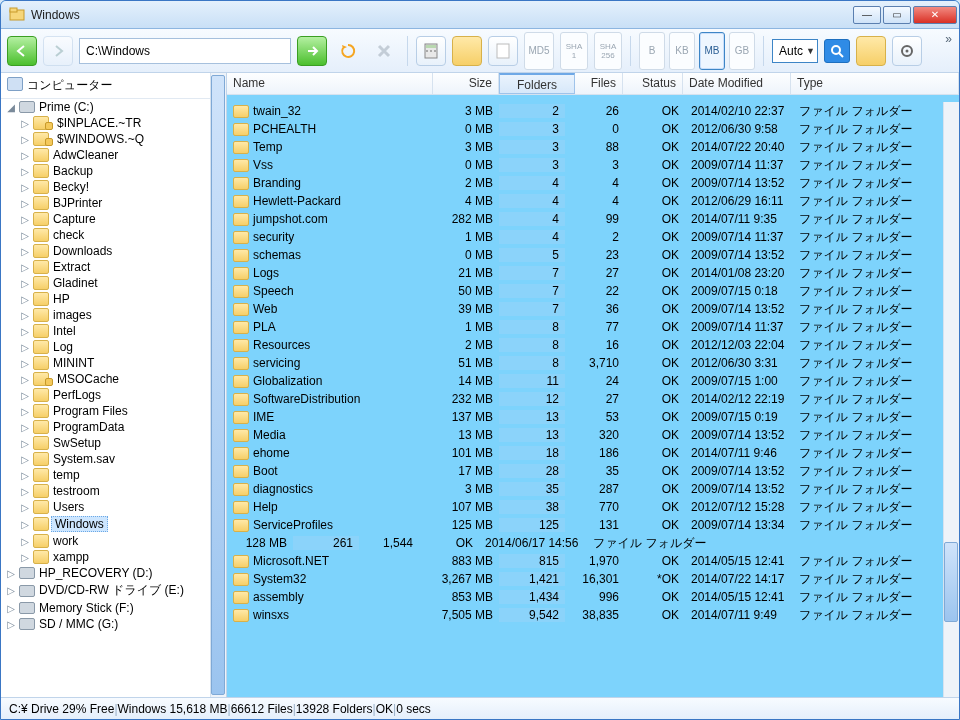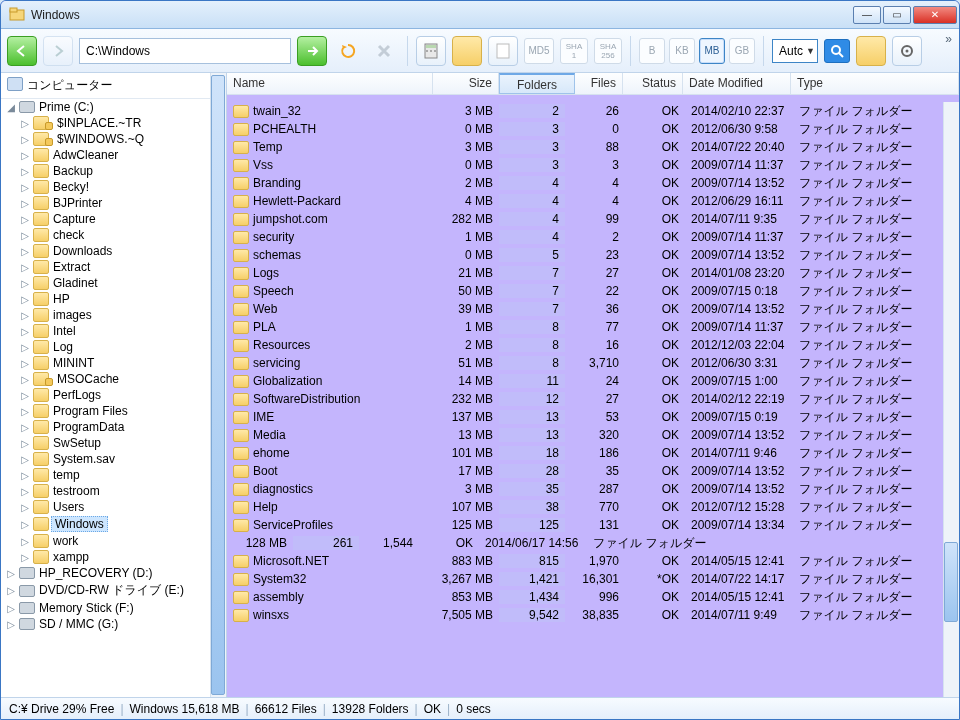--- a/index.html
+++ b/index.html
@@ -1,31 +1,31 @@
 <!DOCTYPE html>
 <html><head>
 <meta charset="utf-8">
 <style>
 * { box-sizing: border-box; margin: 0; padding: 0; font-family: "Segoe UI", Tahoma, sans-serif; font-size: 12px; }
 html, body { width: 960px; height: 720px; overflow: hidden; background: #d6e8f8; }
-.window { width: 960px; height: 720px; border: 1px solid #3a76c4; background: #c4b5fd; display: flex; flex-direction: column; border-radius: 6px 6px 0 0; overflow: hidden;}
+.window { width: 960px; height: 720px; border: 1px solid #3a76c4; background: #7dd3fc; display: flex; flex-direction: column; border-radius: 6px 6px 0 0; overflow: hidden;}
 .titlebar { height: 28px; background: linear-gradient(#e4f0fc, #c9e0f6); display: flex; align-items: center; padding: 0 2px 0 8px; border-bottom: 1px solid #8db6e0;}
 .titlebar .icon { width:16px; height:16px; margin-right:6px; }
 .titlebar .title { flex:1; color:#1a1a1a; font-size:12px; }
 .win-btns { display:flex; gap:2px; }
 .wbtn { width:28px; height:18px; border:1px solid #5a7fb0; border-radius:2px; display:flex; align-items:center; justify-content:center; background:linear-gradient(#f4f9ff,#cfe3f8); color:#333; font-size:10px;}
 .wbtn.close { background:linear-gradient(#f28b82,#d93025); color:#fff; width:44px;}
 .wbtn.max { }
 .wbtn.min { }
 .toolbar { height:44px; background:linear-gradient(#f7fbff,#e5effb); border-bottom:1px solid #c0d4ea; display:flex; align-items:center; padding:0 6px; gap:6px;}
 .tbtn { width:30px; height:30px; border:1px solid #b8cee6; border-radius:4px; background:linear-gradient(#fff,#e8f1fb); display:flex; align-items:center; justify-content:center; }
 .tbtn.green { background:linear-gradient(#b4f0a2,#4bbf2d); border-color:#3a9e22; color:#fff;}
 .addr { flex:0 0 212px; height:26px; border:1px solid #a6c0dd; background:#fff; display:flex; align-items:center; padding:0 6px;}
 .sep { width:1px; height:30px; background:#c6d8ec; margin:0 2px;}
-.unit { width:26px; height:26px; border:1px solid #cfdbe8; border-radius:3px; display:flex; align-items:center; justify-content:center; color:#9aa6b2; font-size:10px; background:#fbfdff;}
+.unit { width:26px; height:38px; border:1px solid #cfdbe8; border-radius:3px; display:flex; align-items:center; justify-content:center; color:#9aa6b2; font-size:10px; background:#fbfdff;}
 .unit.sel { border-color:#3d85c6; color:#2b5f95; background:#eef6ff; box-shadow:inset 0 0 0 1px #c8defa;}
 .autodrop { height:24px; border:1px solid #3d85c6; display:flex; align-items:center; padding:0 2px 0 6px; background:#fff;}
 .srch { width:26px; height:24px; background:#2f8be6; border:1px solid #1d6fbf; border-radius:3px; display:flex; align-items:center; justify-content:center; color:#fff;}
 .body { flex:1; display:flex; min-height:0;}
 .tree { width:226px; border-right:1px solid #c0d4ea; background:#fff; overflow-y:auto; position:relative;}
 .tree-header { padding:4px 6px; border-bottom:1px solid #e1e9f2; display:flex; align-items:flex-start; gap:4px; font-size:12px;}
 .tree ul { list-style:none; padding-left:14px; }
 .tree > ul { padding-left:4px;}
 .tree li { white-space:nowrap; padding:1px 0; display:flex; align-items:center; gap:2px;}
 .tree li .tw { width:12px; display:inline-flex; justify-content:center; color:#7a8a9a; font-size:10px;}
@@ -43,21 +43,21 @@
 .row { display:flex; height:18px; align-items:center;}
 .row .c { padding:0 6px; overflow:hidden; text-overflow:ellipsis; white-space:nowrap;}
 .c-name { width:206px; display:flex; align-items:center; gap:4px; padding-left:6px;}
 .c-size { width:66px; text-align:right;}
 .c-folders { width:66px; text-align:right; background:rgba(183,212,244,.25);}
 .c-files { width:60px; text-align:right;}
 .c-status { width:60px; text-align:right;}
 .c-date { width:108px; text-align:left;}
 .c-type { width:140px; text-align:left;}
 .fi2 { width:16px; height:13px; background:linear-gradient(#ffe9a8,#f6cf68); border:1px solid #d7b14a; border-radius:2px; flex:0 0 auto;}
-.status { height:22px; border-top:1px solid #c0d4ea; background:linear-gradient(#f7fbff,#e5effb); display:flex; align-items:center; padding:0 8px; gap:6px; font-size:12px;}
+.status { height:22px; border-top:1px solid #c0d4ea; background:linear-gradient(#f7fbff,#e5effb); display:flex; align-items:center; padding:0 8px; font-size:12px;}
 .status .sepv { color:#9bb1c8;}
 .vscroll { position:absolute; right:0; top:0; bottom:0; width:16px; background:#eef3f9; border-left:1px solid #d6e2ef;}
 .vthumb { position:absolute; right:1px; width:14px; background:linear-gradient(#cfe3fa,#9bc4ef); border:1px solid #7fa9d6; border-radius:2px;}
 .chev { font-size:9px; color:#333; margin-left:3px;}
 </style>
 </head>
 <body>
 
 <div class="window">
   <div class="titlebar">

